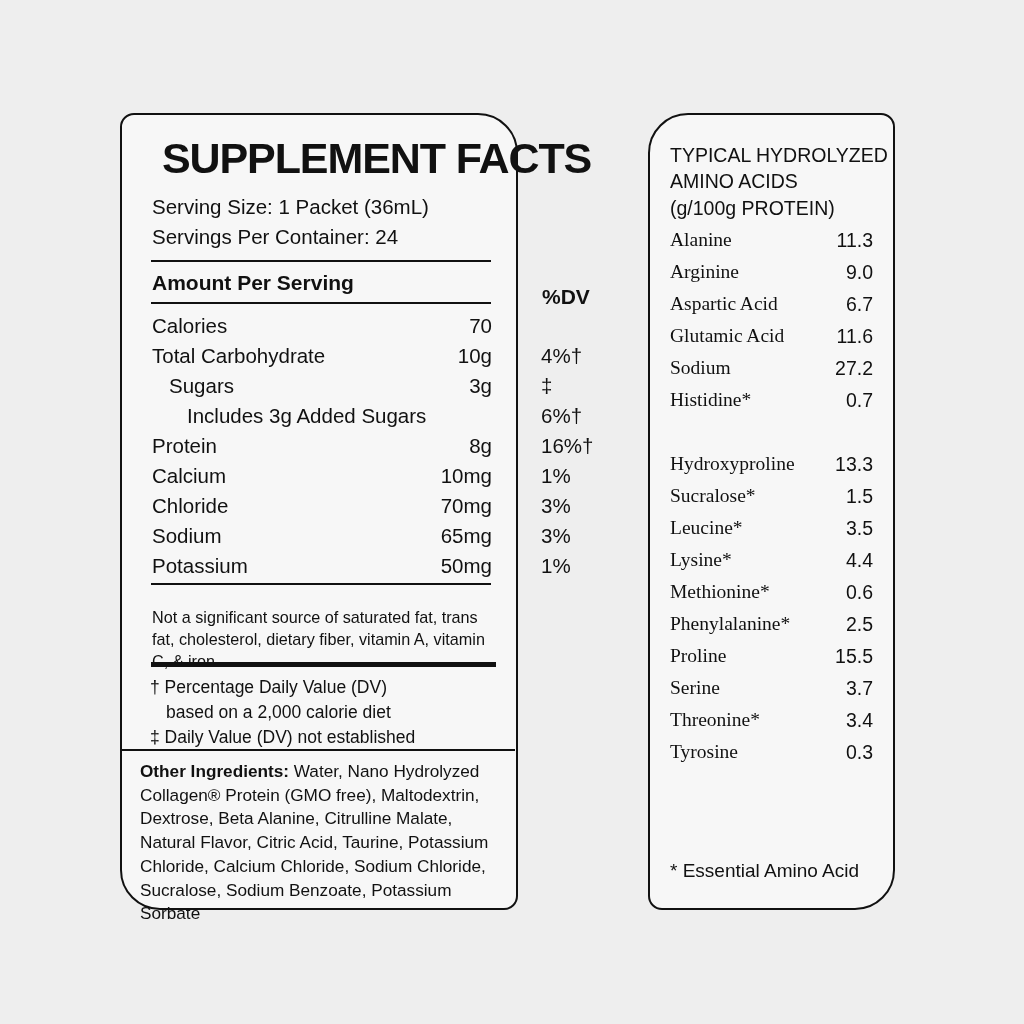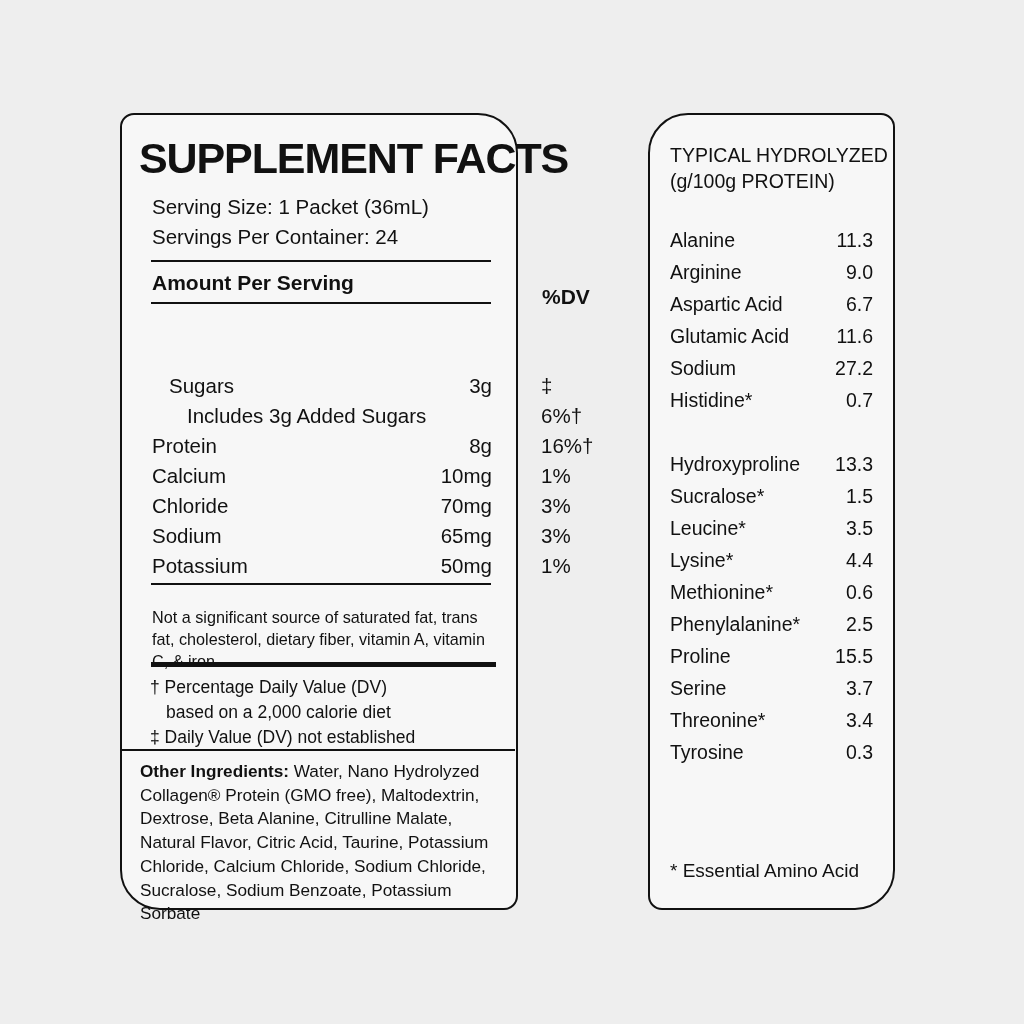--- a/index.html
+++ b/index.html
@@ -49,21 +49,21 @@
   #left-inner {
     position: absolute;
     left: 0;
     top: 0;
     right: 0;
     bottom: 0;
   }
 
   .supp-title {
     position: absolute;
-    left: 17px;
+    left: 40px;
     top: 22px;
     font-size: 43px;
     font-weight: bold;
     letter-spacing: -1.1px;
     line-height: 1;
     white-space: nowrap;
   }
 
   .serving-line {
     position: absolute;
@@ -183,20 +183,21 @@
     left: 0;
     width: 100%;
     height: 32px;
     font-size: 19.5px;
     line-height: 32px;
   }
   .aarow .an {
     position: absolute;
     left: 20px;
     white-space: nowrap;
+    font-family: Liberation Serif, serif;
   }
   .aarow .av {
     position: absolute;
     right: 20px;
     white-space: nowrap;
   }
 
   #aa-footnote {
     position: absolute;
     left: 20px;
@@ -220,21 +221,31 @@
       <div class="serving-line l2">Servings Per Container: 24</div>
 
       <div class="rule med" id="rule-1"></div>
 
       <div class="amount-head">Amount Per Serving</div>
 
       <div class="dv-head">%DV</div>
 
       <div class="rule thin" id="rule-2"></div>
 
-
+      <div class="nrow" style="top:196px">
+        <span class="nm">Calories</span>
+        <span class="amt">70</span>
+        <span class="dv"></span>
+      </div>
+
+      <div class="nrow" style="top:226px">
+        <span class="nm">Total Carbohydrate</span>
+        <span class="amt">10g</span>
+        <span class="dv">4%†</span>
+      </div>
 
       <div class="nrow indent1" style="top:256px">
         <span class="nm">Sugars</span>
         <span class="amt">3g</span>
         <span class="dv">‡</span>
       </div>
 
       <div class="nrow indent2" style="top:286px">
         <span class="nm">Includes 3g Added Sugars</span>
         <span class="amt"></span>
@@ -289,20 +300,21 @@
         <b>Other Ingredients:</b><span> Water, Nano Hydrolyzed Collagen® Protein (GMO free), Maltodextrin, Dextrose, Beta Alanine, Citrulline Malate, Natural Flavor, Citric Acid, Taurine, Potassium Chloride, Calcium Chloride, Sodium Chloride, Sucralose, Sodium Benzoate, Potassium Sorbate</span>
       </div>
 
     </div>
   </div>
 
   <div class="panel" id="right-panel">
 
     <div class="aa-title">
       <span>TYPICAL HYDROLYZED</span>
+      <span style="display:block">AMINO ACIDS</span>
       <span class="unit">(g/100g PROTEIN)</span>
     </div>
 
     <div class="aarow" style="top:109px">
       <span class="an">Alanine</span>
       <span class="av">11.3</span>
     </div>
     <div class="aarow" style="top:141px">
       <span class="an">Arginine</span>
       <span class="av">9.0</span>

